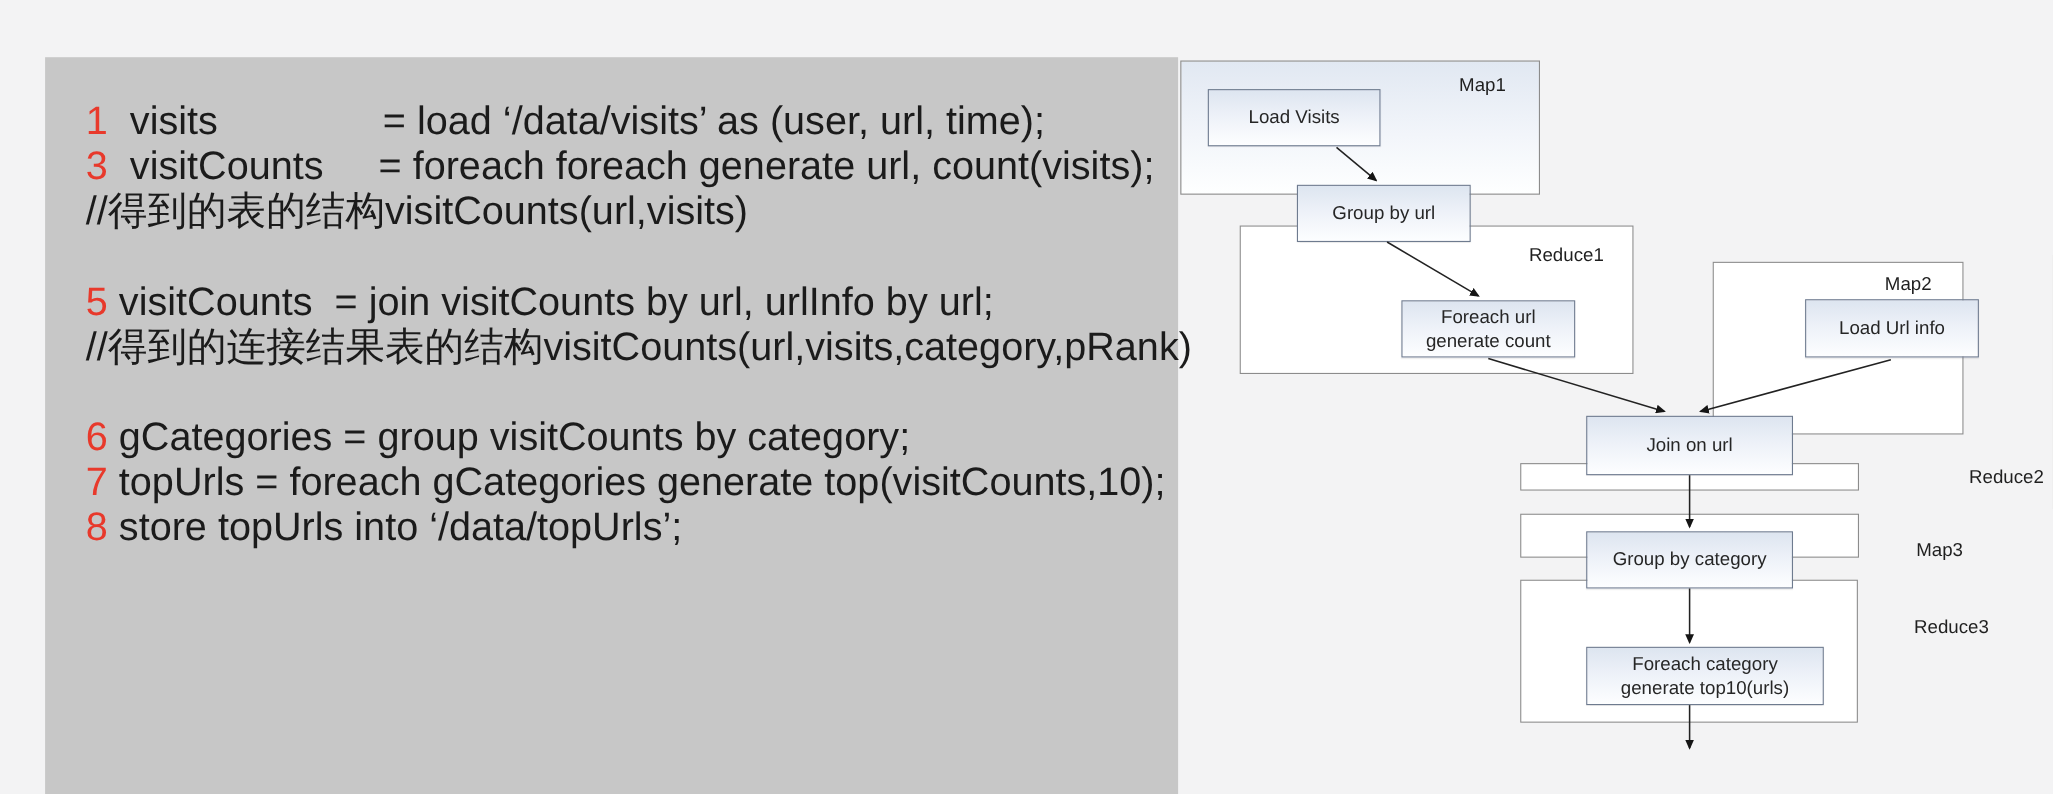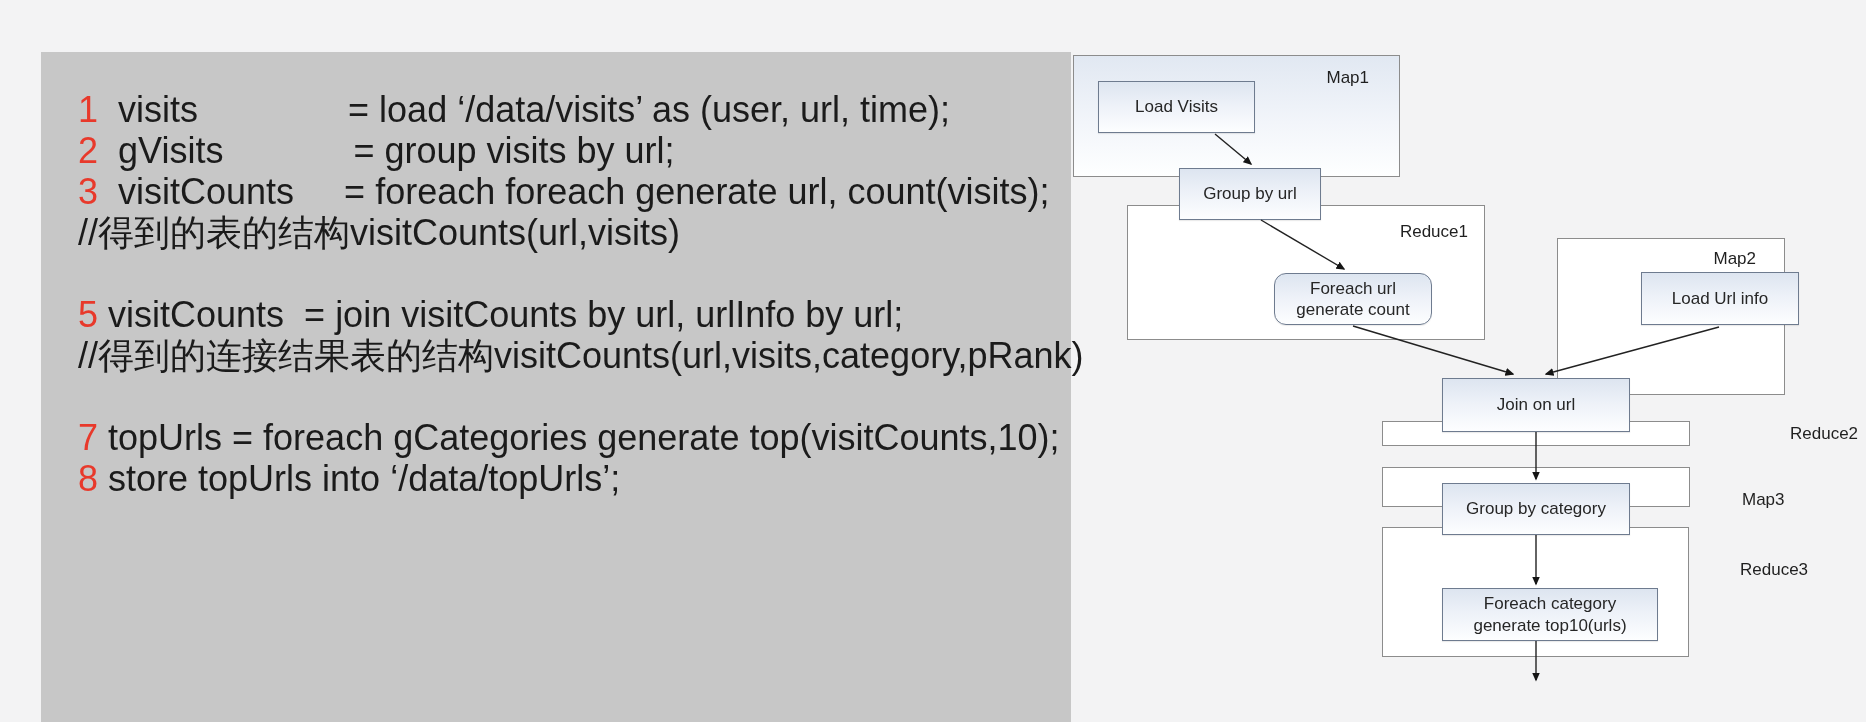--- a/index.html
+++ b/index.html
@@ -19,60 +19,60 @@
   .code-line .ln{ color:#e8392b; }
   
   .diagram{ position:absolute; inset:0; }
   .box{ position:absolute; box-sizing:border-box; }
   .container{ border:1px solid #8c8c8c; background:#ffffff; }
   .clabel{ position:absolute; font-size:17px; color:#1f1f1f; }
   .c-map1{ left:1073px; top:55px; width:327px; height:122px;
     background:linear-gradient(180deg,#e1e8f2 0%,#f2f5fa 55%,#feffff 100%); }
   .c-map1 .clabel{ top:12px; right:30px;margin-left:15px; }
   .c-reduce1{ left:1127px; top:205px; width:358px; height:135px; }
-  .c-reduce1 .clabel{ top:16px; right:16px; }
+  .c-reduce1 .clabel{ top:16px; right:26px; }
   .c-map2{ left:1557px; top:238px; width:228px; height:157px; }
   .c-map2 .clabel{ top:10px; right:28px; }
   .s-reduce2{ left:1382px; top:421px; width:308px; height:25px; }
   .s-map3{ left:1382px; top:467px; width:308px; height:40px; }
   .c-reduce3{ left:1382px; top:527px; width:307px; height:130px; }
   .l-reduce2{ left:1790px; top:424px; }
   .l-map3{ left:1742px; top:490px; }
   .l-reduce3{ left:1740px; top:560px;text-align:right; }
   .node{
     border:1px solid #6e7b8f;
     background:linear-gradient(180deg,#dde5f0 0%,#edf1f8 45%,#fdfeff 100%);
     display:flex; align-items:center; justify-content:center;
     text-align:center; white-space:pre-line;
     font-size:17px; line-height:1.25; color:#262626;
     box-shadow:0 1px 1px rgba(0,0,0,0.08);
   }
   .n-load-visits{ left:1098px; top:81px;  width:157px; height:52px; }
-  .n-group-url{   left:1179px; top:168px; width:142px; height:52px; }
-  .n-foreach-url{ left:1274px; top:273px; width:158px; height:52px;border-radius:12px; }
+  .n-group-url{   left:1179px; top:168px; width:158px; height:52px; }
+  .n-foreach-url{ left:1274px; top:273px; width:158px; height:52px; }
   .n-load-urlinfo{left:1641px; top:272px; width:158px; height:53px; }
   .n-join{        left:1442px; top:378px; width:188px; height:54px; }
   .n-group-cat{   left:1442px; top:483px; width:188px; height:52px; }
   .n-foreach-cat{ left:1442px; top:588px; width:216px; height:53px; }
   .arrows{ position:absolute; inset:0; pointer-events:none; }
 </style>
 </head>
 <body>
 
 <div class="stage">
 
   <div class="code-panel">
     <div class="code-line"><span class="ln">1</span><span class="ct">  visits               = load ‘/data/visits’ as (user, url, time);</span></div>
-    <div class="code-line"><span class="ln">2</span><span class="ct">  gVisits             = group visits by url;</span></div>
     <div class="code-line"><span class="ln">3</span><span class="ct">  visitCounts     = foreach foreach generate url, count(visits);</span></div>
     <div class="code-line"><span class="ln"></span><span class="ct">//得到的表的结构visitCounts(url,visits)</span></div>
     <div class="code-line"><span class="ln"></span><span class="ct"></span></div>
     <div class="code-line"><span class="ln">5</span><span class="ct"> visitCounts  = join visitCounts by url, urlInfo by url;</span></div>
     <div class="code-line"><span class="ln"></span><span class="ct">//得到的连接结果表的结构visitCounts(url,visits,category,pRank)</span></div>
     <div class="code-line"><span class="ln"></span><span class="ct"></span></div>
+    <div class="code-line"><span class="ln">6</span><span class="ct"> gCategories = group visitCounts by category;</span></div>
     <div class="code-line"><span class="ln">7</span><span class="ct"> topUrls = foreach gCategories generate top(visitCounts,10);</span></div>
     <div class="code-line"><span class="ln">8</span><span class="ct"> store topUrls into ‘/data/topUrls’;</span></div>
   </div>
 
   <div class="diagram">
 
     <div class="box container c-map1">
       <span class="clabel">Map1</span>
     </div>
     <div class="box container c-reduce1">

